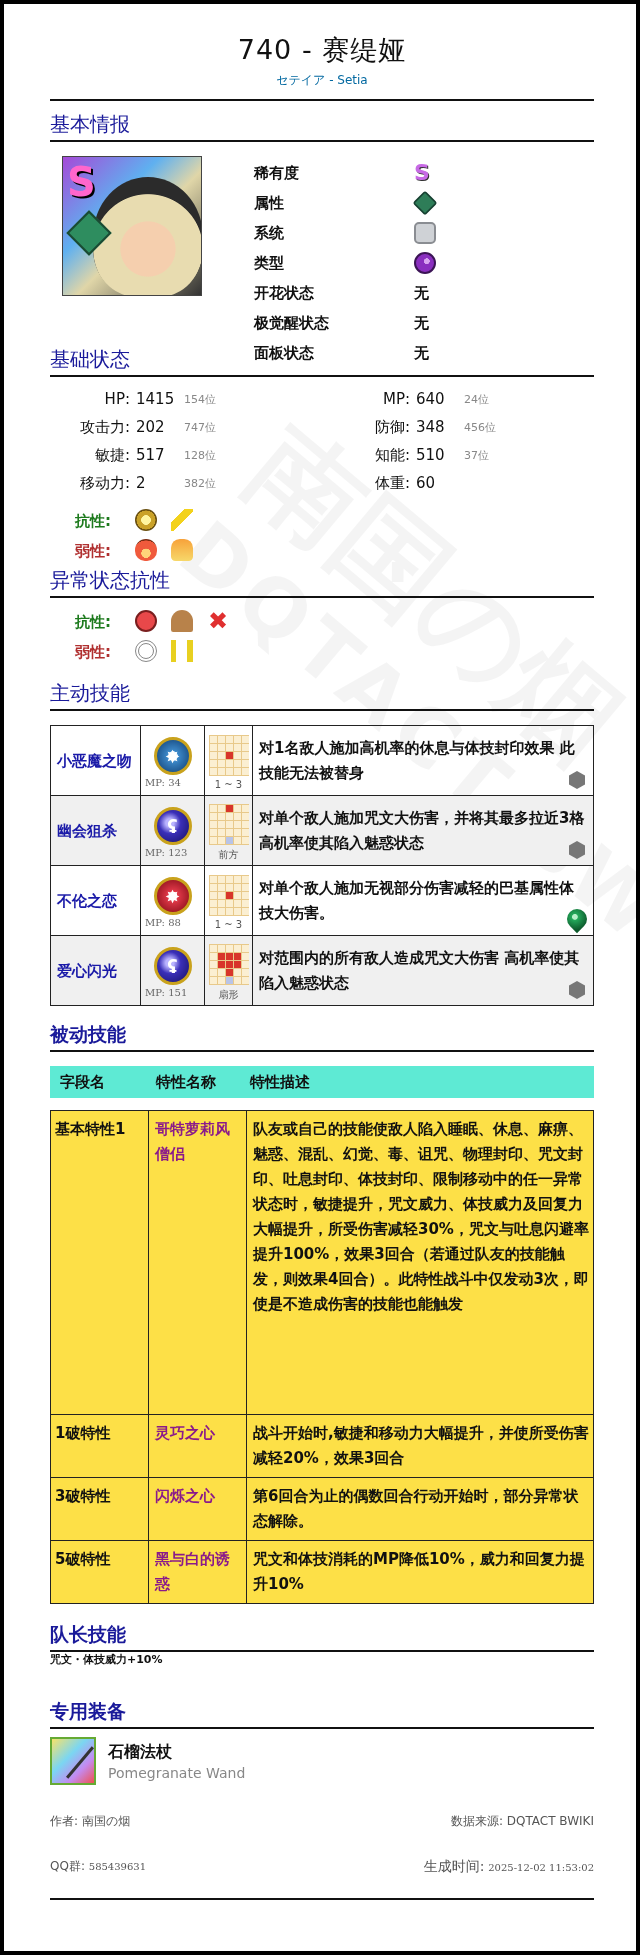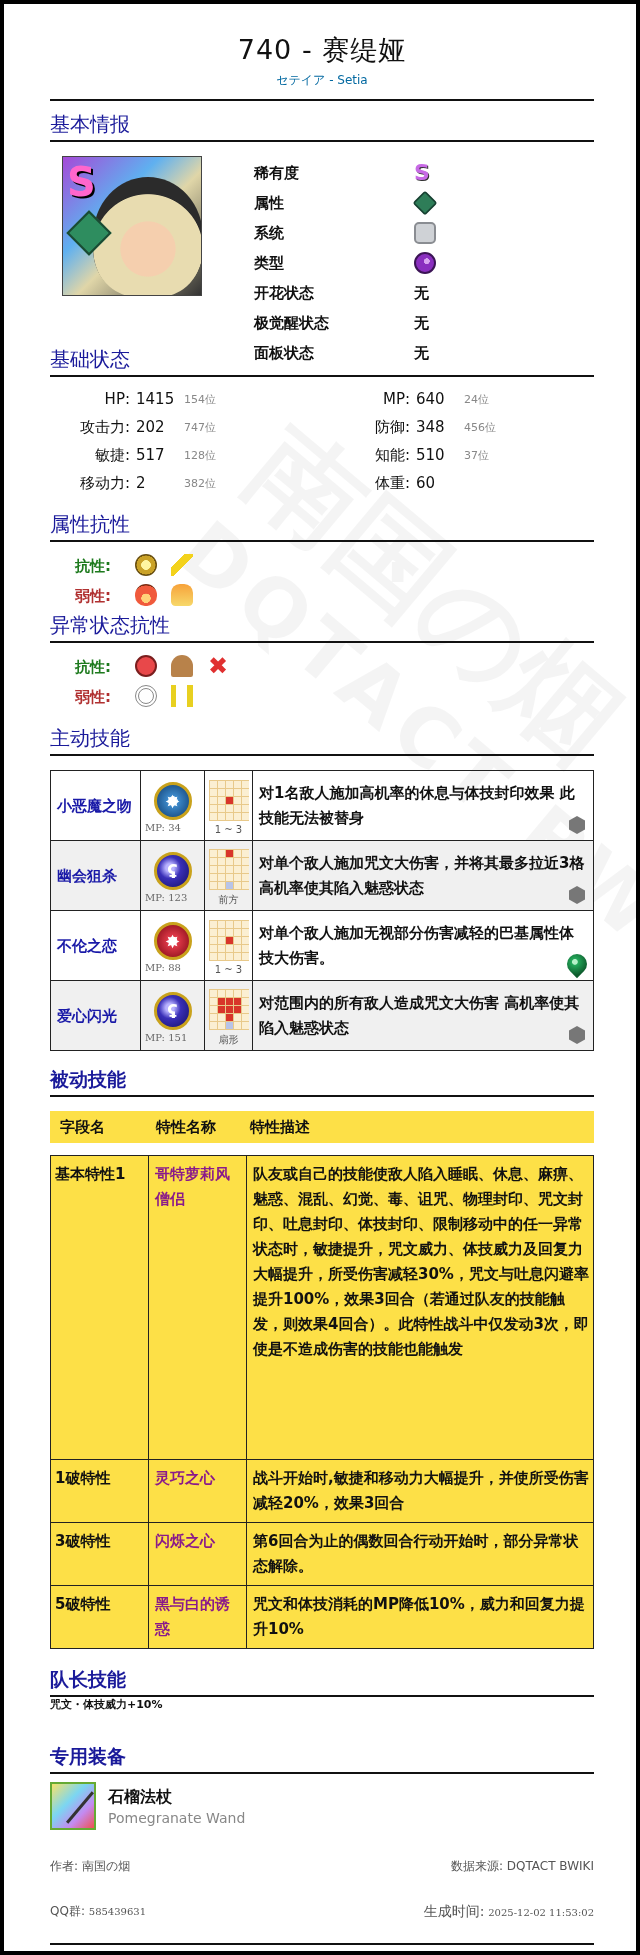--- a/index.html
+++ b/index.html
@@ -87,21 +87,21 @@
   .grid5 { display: grid; grid-template-columns: repeat(5, 7px); grid-template-rows: repeat(5, 7px); gap: 1px; margin: 4px auto 0; width: 40px; background: #e8c98a; padding: 1px; }
   .grid5 span { background: #fbefd2; }
   .grid5 span.on { background: #d8352a; }
   .grid5 span.me { background: #b8c4e8; }
   .range-lbl { font-size: 10px; color: #555; margin-top: 3px; }
   .sk-desc { padding: 4px 6px; font-size: 15px; font-weight: bold; line-height: 25px; position: relative; }
   .hexicon { position: absolute; right: 8px; bottom: 6px; width: 16px; height: 18px; background: #777; clip-path: polygon(50% 0,100% 25%,100% 75%,50% 100%,0 75%,0 25%); }
   .windicon { position: absolute; right: 6px; bottom: 6px; width: 20px; height: 20px; background: radial-gradient(circle at 50% 35%, #b6f0c8 0 15%, #24a85a 20%, #0d5a2c 80%); border-radius: 50% 50% 50% 0; transform: rotate(-45deg); }
 
   
-  .pheader { display: flex; margin-top: 14px; background: #fde047; height: 32px; align-items: center; font-size: 15px; font-weight: bold; }
+  .pheader { display: flex; margin-top: 14px; background: #5eead4; height: 32px; align-items: center; font-size: 15px; font-weight: bold; }
   .pheader div:nth-child(1) { width: 96px; padding-left: 10px; }
   .pheader div:nth-child(2) { width: 98px; padding-left: 10px; }
   .pheader div:nth-child(3) { padding-left: 6px; }
   .pskills { width: 544px; margin-top: 12px; border: 1.5px solid #222; }
   .pskills td { border: 1.5px solid #222; vertical-align: top; background: #fde047; padding: 6px 4px; font-size: 15px; font-weight: bold; line-height: 25px; }
   .pskills td.f { width: 98px; }
   .pskills td.n { width: 98px; color: #8a1a8a; padding-left: 6px; }
   .pskills td.d { padding-left: 6px; }
   .pskills tr.tall td { height: 304px; }
 
@@ -209,21 +209,20 @@
           <span class="val">2</span>
           <span class="rank">382位</span>
         </div>
       <div class="stat r">
           <span class="lbl">体重:</span>
           <span class="val">60</span>
           <span class="rank"></span>
         </div>
     </div>
 
-    <div class="section-head" style="margin-top:14px">属性抗性</div>
     <div class="res-row" style="margin-top:4px">
       <span class="tag good">抗性:</span>
       <span class="ricon ri-light"></span>
       <span class="ricon ri-bolt"></span>
     </div>
     <div class="res-row">
       <span class="tag bad">弱性:</span>
       <span class="ricon ri-fire"></span>
       <span class="ricon ri-fire2"></span>
     </div>

